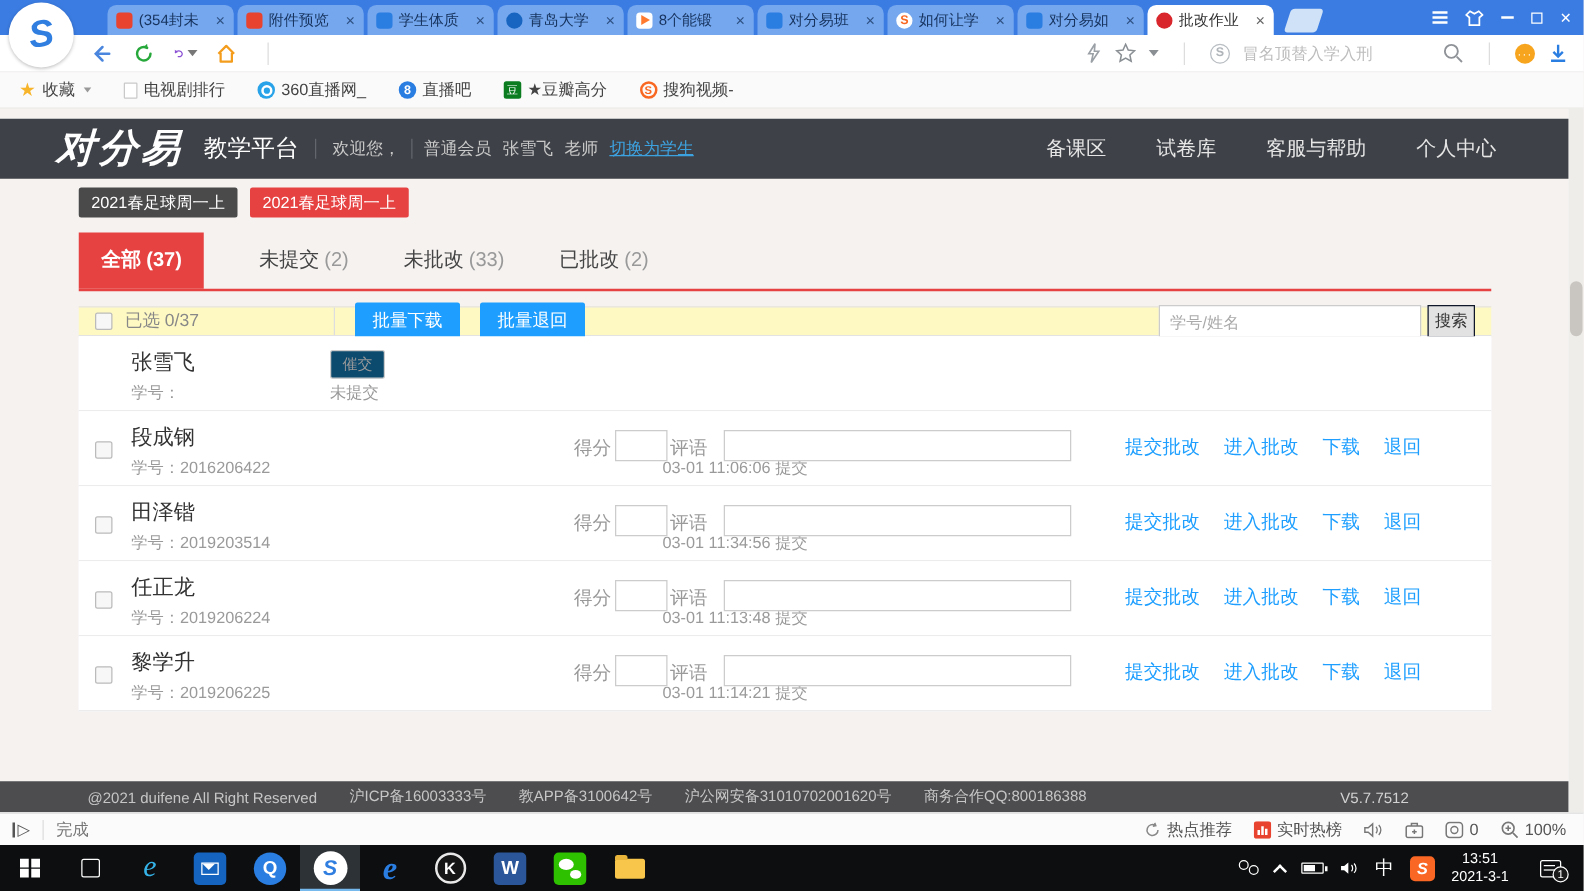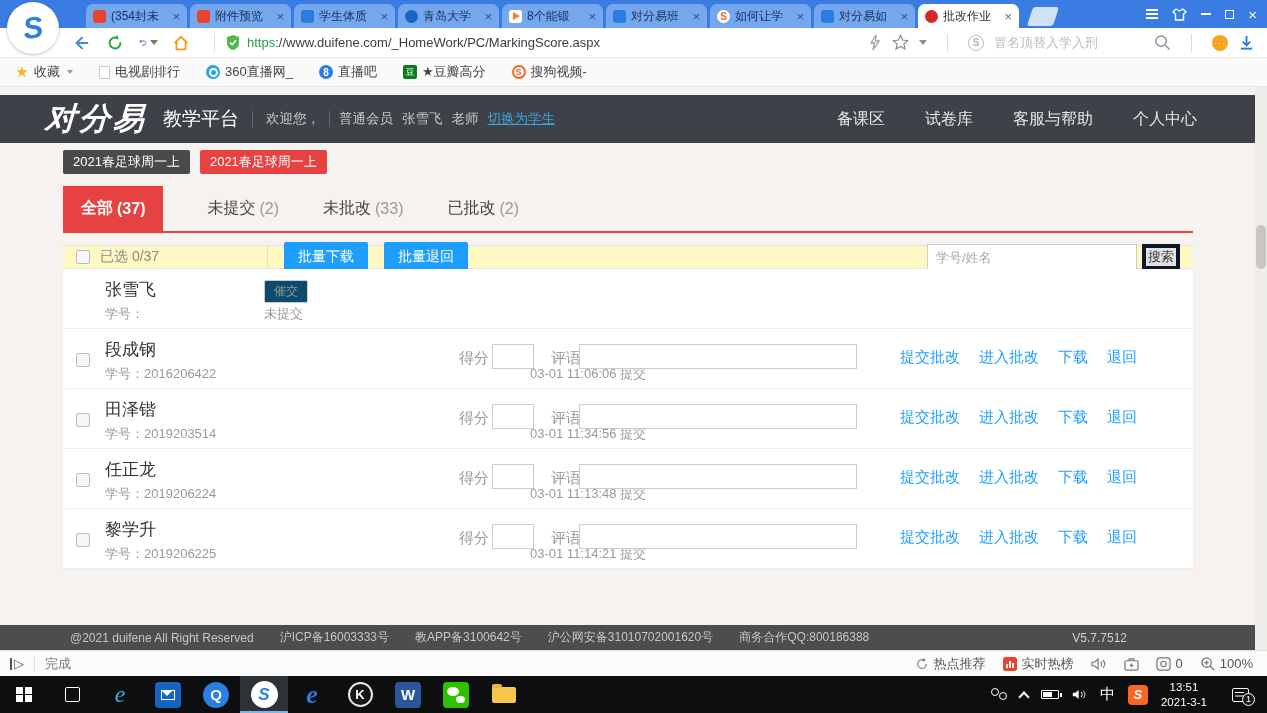--- a/index.html
+++ b/index.html
@@ -79,32 +79,32 @@
   .ftab.active .cnt{color:#fff}
   .notice{margin-top:9px;height:34px;background:#e9e9e9;line-height:34px;padding-left:13px;color:#555;font-weight:bold;font-size:14px;white-space:nowrap}
   .list-toolbar{margin-top:12px;height:24px;background:#fef9c3;border-top:1px solid #e3e3e3;border-bottom:1px solid #e3e3e3;display:flex;align-items:center}
   .sel-box{width:205px;height:100%;display:flex;align-items:center;gap:10px;padding-left:13px;border-right:1px solid #ddd}
   .checkbox{width:14px;height:14px;border:1px solid #bbb;border-radius:2px;background:#f7f7f7;flex:none}
   .sel-label{color:#888;font-size:14px;white-space:nowrap}
   .btn-blue{background:#1e9fff;color:#fff;font-size:14px;padding:6px 14px;border-radius:2px;border:none;margin-left:16px;white-space:nowrap}
   .search-zone{margin-left:auto;display:flex;align-items:center;padding-right:13px}
   .search-input{width:210px;height:26px;border:1px solid #ccc;padding:0 8px;font-size:13px;color:#333}
   .search-input::placeholder{color:#aaa}
-  .search-btn{width:38px;height:26px;background:#e2e2e2;border:4px solid #0f172a;color:#333;font-size:13px;margin-left:5px;white-space:nowrap}
+  .search-btn{width:38px;height:26px;background:#e2e2e2;border:1px solid #0f172a;color:#333;font-size:13px;margin-left:5px;white-space:nowrap}
 
   .rows{background:#fff}
   .stu-row{position:relative;height:60px;border-bottom:1px solid #ececec;background:#fff}
   .stu-row .checkbox{position:absolute;left:13px;top:24px}
   .stu-name{position:absolute;left:42px;top:9px;font-size:17px;color:#333;white-space:nowrap}
   .stu-id{position:absolute;left:42px;top:36px;font-size:13px;color:#9a9a9a;white-space:nowrap}
   .stu-time{position:absolute;left:467px;top:36px;font-size:13px;color:#9a9a9a;white-space:nowrap}
   .lab{position:absolute;top:20px;font-size:15px;color:#999;white-space:nowrap}
   .score-lab{left:396px}
   .score-input{position:absolute;left:429px;top:15px;width:42px;height:25px;border:1px solid #ccc;padding:0 4px}
-  .comment-lab{left:488px}
+  .comment-lab{left:473px}
   .comment-input{position:absolute;left:516px;top:15px;width:278px;height:25px;border:1px solid #ccc;padding:0 6px}
   .row-actions{position:absolute;left:837px;top:19px;display:flex;gap:19px;white-space:nowrap}
   .row-actions a{color:#1e9fff;font-size:15px}
   .urge-btn{position:absolute;left:201px;top:11px;font-size:12px;color:#999;background:#0c4a6e;border:1px solid #ccc;border-radius:2px;padding:2px 9px;white-space:nowrap}
   .nosubmit{position:absolute;left:201px;top:36px;font-size:13px;color:#999;white-space:nowrap}
 
   .site-footer{position:absolute;left:0;bottom:0;width:1255px;height:25px;background:#4d4d50;color:#c6c6c6;font-size:12px;display:flex;align-items:center;gap:26px;padding-left:70px;white-space:nowrap}
   .footer-version{margin-left:auto;margin-right:128px;color:#d2d2d2}
 
   
@@ -229,27 +229,20 @@
         <path d="M4 3 L4.5 9 L10 7 Z" fill="#8a4fd3"></path>
       </svg>
       <span class="caret-down" style="border-top-color:#777;margin-left:2px"></span>
     </span>
   <span class="nav-ic">
       <svg width="18" height="18" viewBox="0 0 20 20">
         <path d="M3 10 L10 3 L17 10 M5 9 V17 H15 V9" fill="none" stroke="#f49d1d" stroke-width="2" stroke-linejoin="round"></path>
       </svg>
     </span>
   <span class="vsep"></span>
-  <div class="url-zone">
-    <svg width="16" height="17" viewBox="0 0 16 17">
-        <path d="M8 1 L14 3 V9 C14 13 11 15.5 8 16 C5 15.5 2 13 2 9 V3 Z" fill="#53b94e"></path>
-        <path d="M5 8.5 L7.2 10.7 L11 6.3" fill="none" stroke="#fff" stroke-width="1.6"></path>
-      </svg>
-    <span class="url-text"><span class="url-scheme">https</span><span>://www.duifene.com/_HomeWork/PC/MarkingScore.aspx</span></span>
-  </div>
   <div class="addr-right">
     <svg width="14" height="17" viewBox="0 0 14 17">
         <path d="M8 1 L3 9 H6.5 L5 16 L11 7 H7.5 Z" fill="none" stroke="#9aa0a6" stroke-width="1.3"></path>
       </svg>
     <svg width="17" height="17" viewBox="0 0 18 18">
         <path d="M9 1.5 L11.2 6.4 L16.5 7 L12.6 10.6 L13.7 15.9 L9 13.2 L4.3 15.9 L5.4 10.6 L1.5 7 L6.8 6.4 Z" fill="none" stroke="#8a8f94" stroke-width="1.3"></path>
       </svg>
     <span class="caret-down"></span>
     <span class="vsep"></span>
     <span class="s-gray">S</span>

